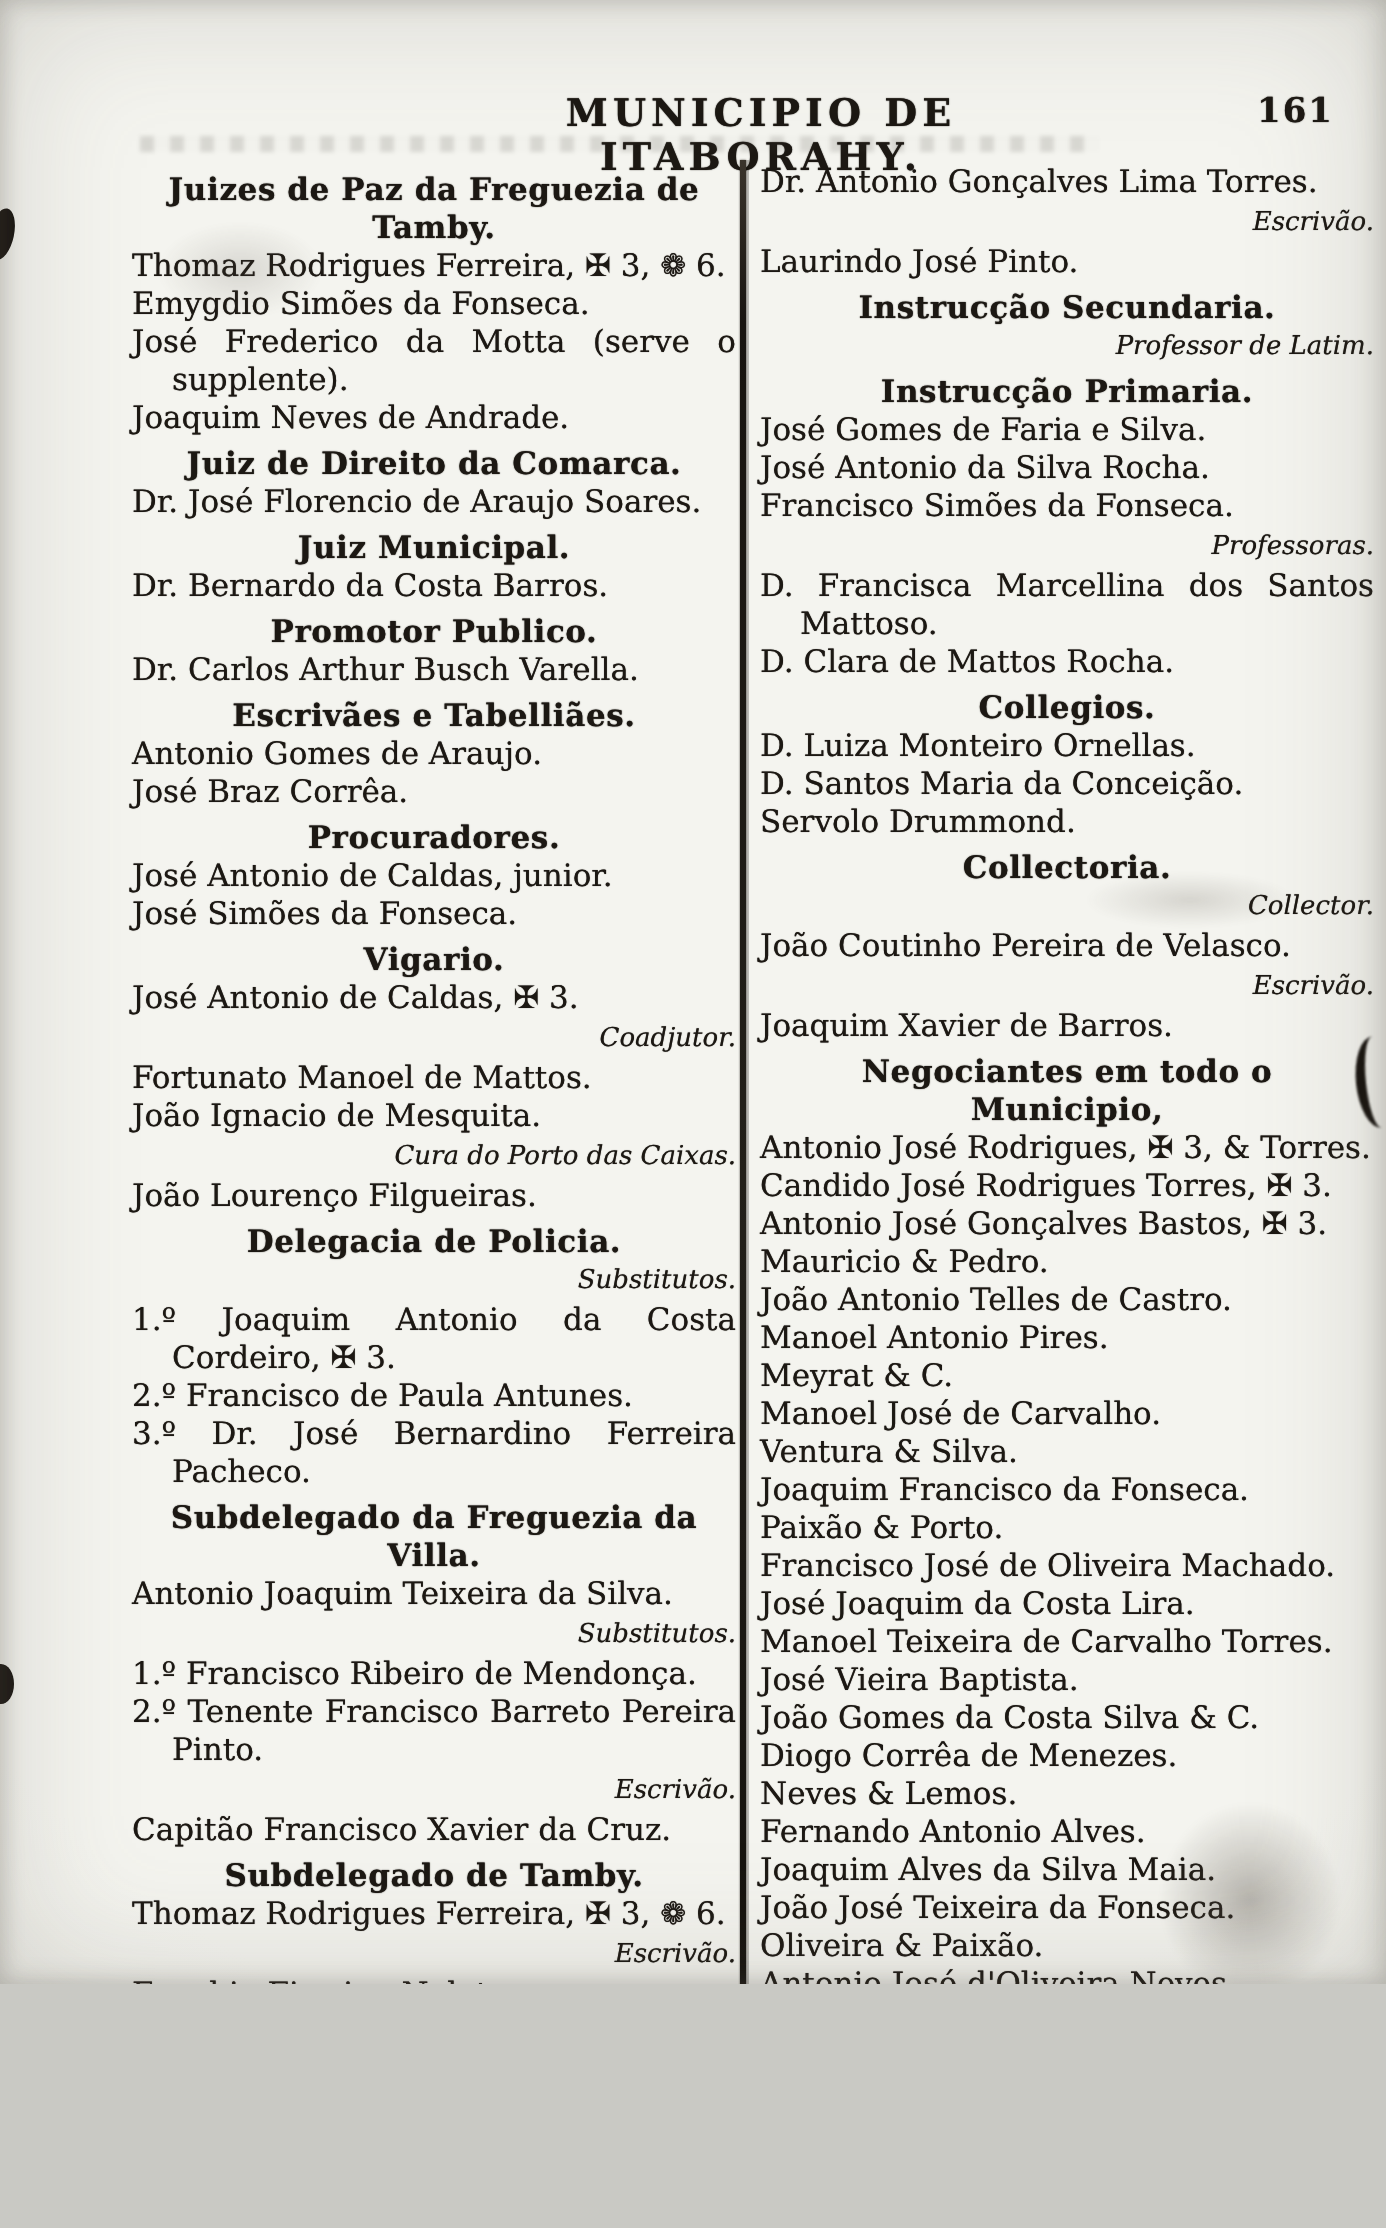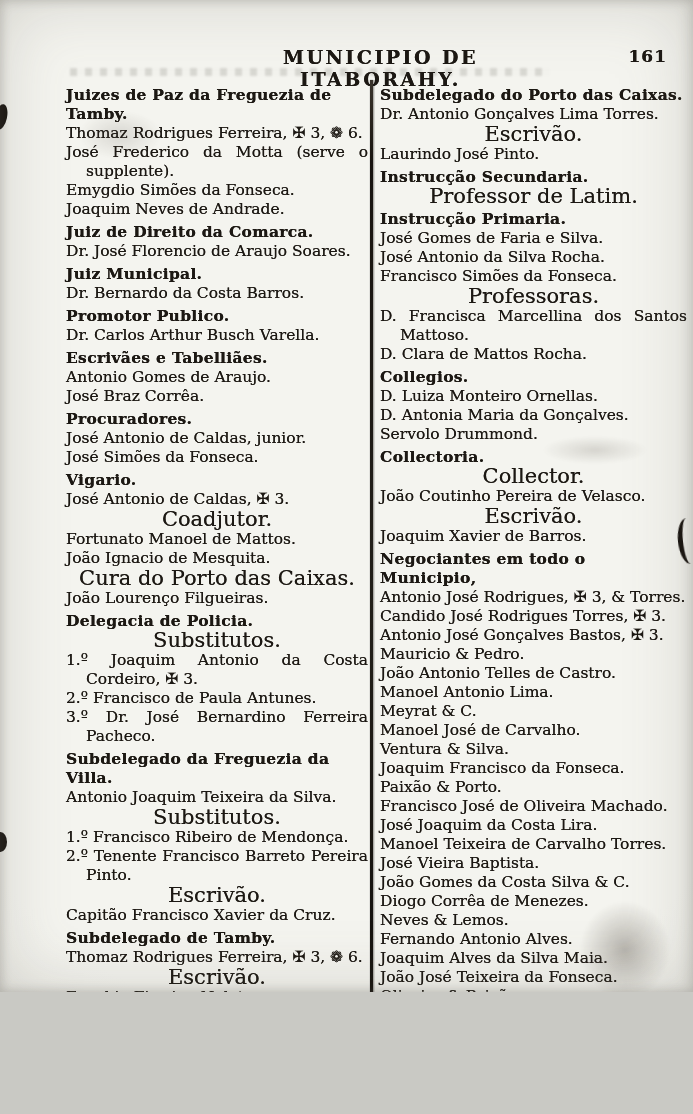--- a/index.html
+++ b/index.html
@@ -36,28 +36,28 @@
   .divider{
     position:absolute;left:370px;top:80px;width:3px;height:1018px;
     background:linear-gradient(180deg,#3a342c 0%, #181410 8%, #23201a 50%, #14110d 92%, #3a342c 100%);
     box-shadow:0 0 1px rgba(20,16,12,.8), 1.5px 0 0 rgba(20,16,12,.25);
   }
   
   .col{position:absolute;top:82px;}
   .col-left{left:66px;width:302px;}
   .col-right{left:380px;width:307px;}
   .heading{
-    font-weight:bold;text-align:left;
+    font-weight:bold;text-align:center;
     font-size:15.5px;line-height:19px;letter-spacing:.3px;
     margin:3px 0 1px;
     text-shadow:0 0 .6px #1c1813;
   }
   .subheading{
-    text-align:center;
-    font-size:21px;line-height:19px;margin:1px 0;
+    font-style:italic;text-align:right;
+    font-size:13px;line-height:19px;margin:1px 0;
     text-shadow:0 0 .4px rgba(28,24,19,.8);
   }
   .name{
     font-size:15.5px;line-height:19px;
     text-align:justify;
     padding-left:20px;text-indent:-20px;
     text-shadow:0 0 .4px rgba(28,24,19,.85);
   }
   
   .sig-left{position:absolute;left:150px;top:1046px;font-size:17px;font-weight:bold;letter-spacing:1px;}
@@ -85,22 +85,22 @@
 
   <div class="hdr-title">MUNICIPIO DE ITABORAHY.</div>
   <div class="hdr-page">161</div>
   <div class="hdr-rule-smudge artifact"></div>
 
   <div class="divider"></div>
 
   <div class="col col-left">
       <div class="heading">Juizes de Paz da Freguezia de Tamby.</div>
       <div class="name">Thomaz Rodrigues Ferreira, ✠ 3, ❁ 6.</div>
+      <div class="name">Emygdio Simões da Fonseca.</div>
       <div class="name">José Frederico da Motta (serve o supplente).</div>
-      <div class="name">Emygdio Simões da Fonseca.</div>
       <div class="name">Joaquim Neves de Andrade.</div>
       <div class="heading">Juiz de Direito da Comarca.</div>
       <div class="name">Dr. José Florencio de Araujo Soares.</div>
       <div class="heading">Juiz Municipal.</div>
       <div class="name">Dr. Bernardo da Costa Barros.</div>
       <div class="heading">Promotor Publico.</div>
       <div class="name">Dr. Carlos Arthur Busch Varella.</div>
       <div class="heading">Escrivães e Tabelliães.</div>
       <div class="name">Antonio Gomes de Araujo.</div>
       <div class="name">José Braz Corrêa.</div>
@@ -125,49 +125,48 @@
       <div class="name">1.º Francisco Ribeiro de Mendonça.</div>
       <div class="name">2.º Tenente Francisco Barreto Pereira Pinto.</div>
       <div class="subheading">Escrivão.</div>
       <div class="name">Capitão Francisco Xavier da Cruz.</div>
       <div class="heading">Subdelegado de Tamby.</div>
       <div class="name">Thomaz Rodrigues Ferreira, ✠ 3, ❁ 6.</div>
       <div class="subheading">Escrivão.</div>
       <div class="name">Euzebio Firmino Noleto.</div>
     </div>
   <div class="col col-right">
-      <div class="heading">Subdelegado do Porto das Caixas.</div>
       <div class="name">Dr. Antonio Gonçalves Lima Torres.</div>
       <div class="subheading">Escrivão.</div>
       <div class="name">Laurindo José Pinto.</div>
       <div class="heading">Instrucção Secundaria.</div>
       <div class="subheading">Professor de Latim.</div>
       <div class="heading">Instrucção Primaria.</div>
       <div class="name">José Gomes de Faria e Silva.</div>
       <div class="name">José Antonio da Silva Rocha.</div>
       <div class="name">Francisco Simões da Fonseca.</div>
       <div class="subheading">Professoras.</div>
       <div class="name">D. Francisca Marcellina dos Santos Mattoso.</div>
       <div class="name">D. Clara de Mattos Rocha.</div>
       <div class="heading">Collegios.</div>
       <div class="name">D. Luiza Monteiro Ornellas.</div>
-      <div class="name">D. Antonia Maria da Gonçalves.</div>
+      <div class="name">D. Santos Maria da Conceição.</div>
       <div class="name">Servolo Drummond.</div>
       <div class="heading">Collectoria.</div>
       <div class="subheading">Collector.</div>
       <div class="name">João Coutinho Pereira de Velasco.</div>
       <div class="subheading">Escrivão.</div>
       <div class="name">Joaquim Xavier de Barros.</div>
       <div class="heading">Negociantes em todo o Municipio,</div>
       <div class="name">Antonio José Rodrigues, ✠ 3, &amp; Torres.</div>
       <div class="name">Candido José Rodrigues Torres, ✠ 3.</div>
       <div class="name">Antonio José Gonçalves Bastos, ✠ 3.</div>
       <div class="name">Mauricio &amp; Pedro.</div>
       <div class="name">João Antonio Telles de Castro.</div>
-      <div class="name">Manoel Antonio Lima.</div>
+      <div class="name">Manoel Antonio Pires.</div>
       <div class="name">Meyrat &amp; C.</div>
       <div class="name">Manoel José de Carvalho.</div>
       <div class="name">Ventura &amp; Silva.</div>
       <div class="name">Joaquim Francisco da Fonseca.</div>
       <div class="name">Paixão &amp; Porto.</div>
       <div class="name">Francisco José de Oliveira Machado.</div>
       <div class="name">José Joaquim da Costa Lira.</div>
       <div class="name">Manoel Teixeira de Carvalho Torres.</div>
       <div class="name">José Vieira Baptista.</div>
       <div class="name">João Gomes da Costa Silva &amp; C.</div>

